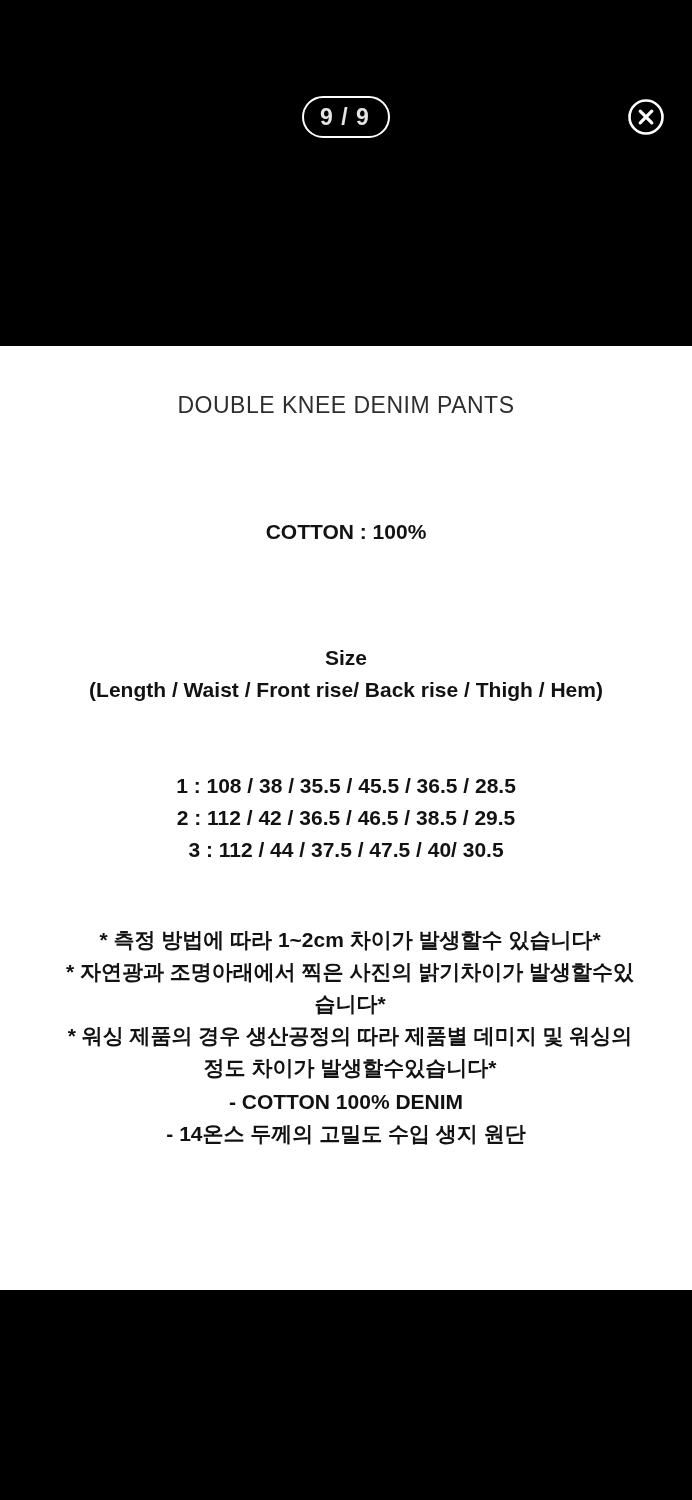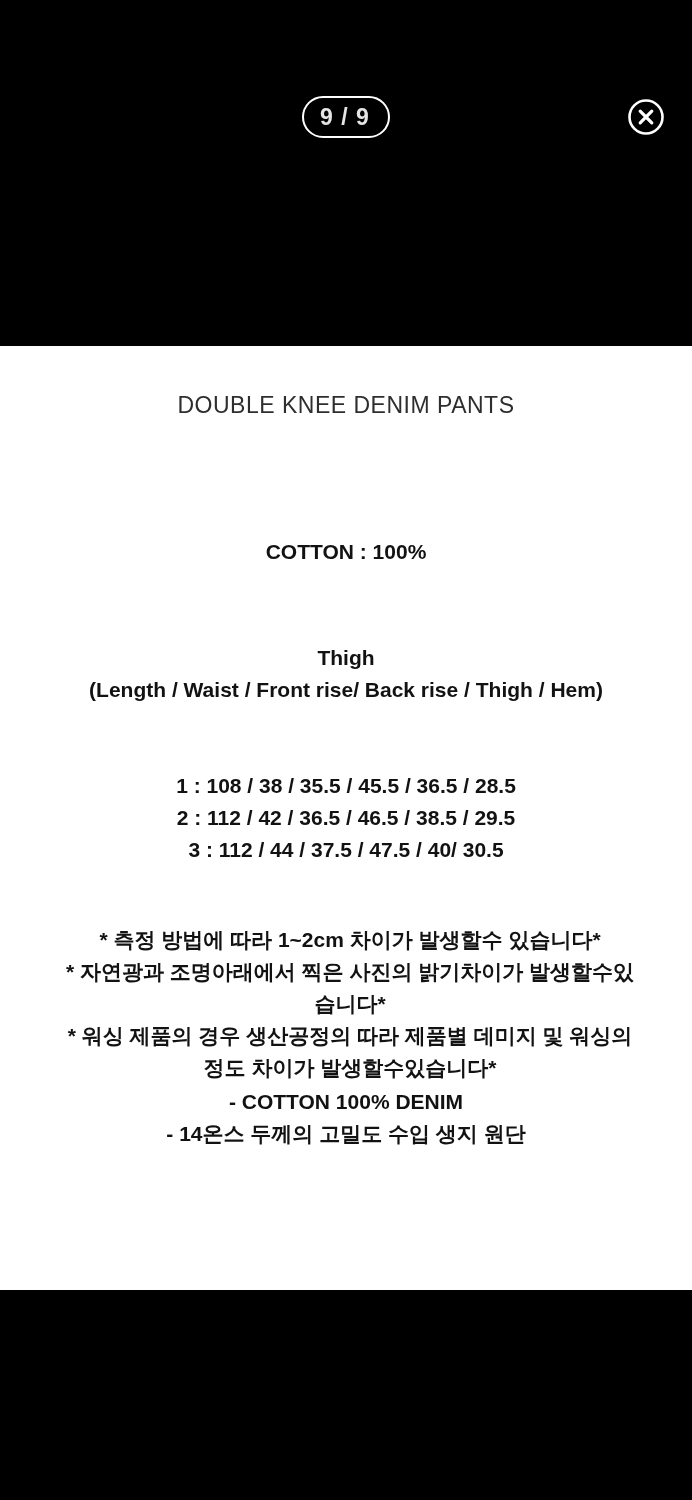--- a/index.html
+++ b/index.html
@@ -61,21 +61,21 @@
     top: 44px;
     left: 0;
     width: 100%;
     text-align: center;
     color: #2e2e2e;
     font-size: 23px;
     font-weight: 400;
     letter-spacing: 0.5px;
     line-height: 30px;
   }
-  .specs      { top: 170px; margin-top: 20px; }
+  .specs      { top: 170px; }
   .size-head  { top: 296px; }
   .size-rows  { top: 424px; }
   .notes      { top: 578px; padding: 0 30px; width: 640px !important; left: 0; }
   .fabric     { top: 740px; }
   .block {
     position: absolute;
     left: 0;
     width: 100%;
   }
   .block p {
@@ -109,21 +109,21 @@
 
   <div class="panel">
 
     <div class="product-title">DOUBLE KNEE DENIM PANTS</div>
 
     <div class="block specs">
       <p>COTTON : 100%</p>
     </div>
 
     <div class="block size-head">
-      <p>Thigh</p>
+      <p>Size</p>
       <p>(Length / Waist / Front rise/ Back rise / Thigh / Hem)</p>
     </div>
 
     <div class="block size-rows">
       <p>1 : 108 / 38 / 35.5 / 45.5 / 36.5 / 28.5</p>
       <p>2 : 112 / 42 / 36.5 / 46.5 / 38.5 / 29.5</p>
       <p>3 : 112 / 44 / 37.5 / 47.5 / 40/ 30.5</p>
     </div>
 
     <div class="block notes">

